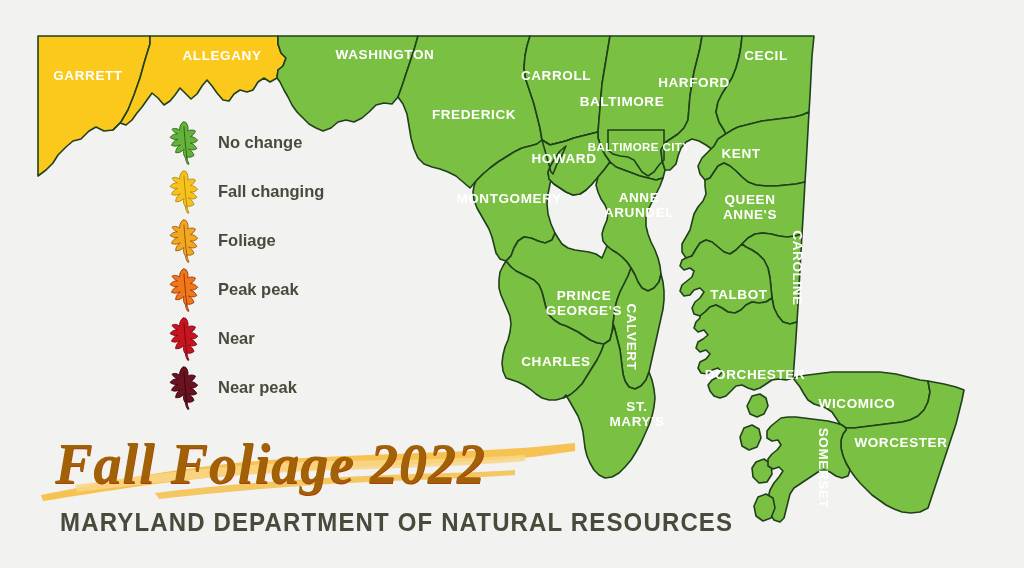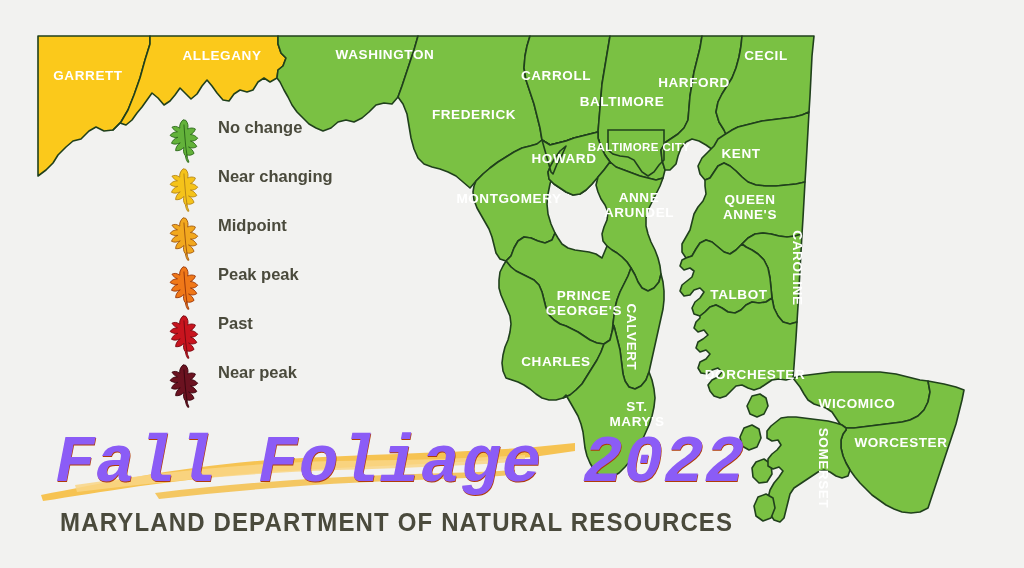--- a/index.html
+++ b/index.html
@@ -52,21 +52,21 @@
 
   
   #legend {
     position: absolute;
     left: 160px;
     top: 118px;
     width: 190px;
   }
   .legend-row {
     display: flex;
-    align-items: flex-start;
+    align-items: center;
     height: 49px;
   }
   .legend-leaf {
     width: 46px;
     height: 46px;
     flex: 0 0 46px;
     display: block;
   }
   .legend-label {
     margin-left: 12px;
@@ -91,25 +91,25 @@
     top: 10px;
     width: 545px;
     height: 70px;
   }
   #title-script {
     position: absolute;
     left: 0;
     top: 0;
     width: 520px;
     height: 78px;
-    font-family: Liberation Mono, monospace;
+    font-family: Liberation Serif, serif;
     font-style: italic;
     font-weight: bold;
-    font-size: 66px;
-    color: #8b5cf6;
+    font-size: 56px;
+    color: #a16207;
     line-height: 78px;
     white-space: nowrap;
     letter-spacing: 1px;
     text-shadow: 0.5px 0.5px 0 #b03c08;
   }
   #title-sub {
     position: absolute;
     left: 5px;
     top: 83px;
     font-family: "Liberation Sans Narrow", "Liberation Sans", sans-serif;
@@ -219,42 +219,42 @@
           <path d="M50,4 C44,10 42,16 43,22 C37,18 31,17 26,20 C29,25 33,28 38,30 C31,30 25,33 22,38 C27,42 33,43 39,42 C32,44 27,49 25,55 C31,58 38,57 44,54 C38,58 34,64 34,71 C41,72 47,69 52,64 C50,70 51,77 55,82 L57,90 L60,96 L63,96 L60,88 L58,80 C63,82 69,81 74,77 C72,71 68,66 62,63 C68,66 75,66 80,62 C77,56 72,52 66,50 C72,51 78,49 82,44 C78,39 72,36 66,36 C71,34 75,30 77,24 C72,21 66,21 60,24 C62,18 61,11 56,5 Z" fill="#63b23a" stroke="#2f6b1c" stroke-width="2" stroke-linejoin="round"></path>
           <path d="M52,14 L54,40 L56,62 L59,84" fill="none" stroke="#2f6b1c" stroke-width="2.2"></path>
         </svg>
         <span class="legend-label">No change</span>
       </div>
       <div class="legend-row">
         <svg class="legend-leaf" viewBox="0 0 100 100">
           <path d="M50,4 C44,10 42,16 43,22 C37,18 31,17 26,20 C29,25 33,28 38,30 C31,30 25,33 22,38 C27,42 33,43 39,42 C32,44 27,49 25,55 C31,58 38,57 44,54 C38,58 34,64 34,71 C41,72 47,69 52,64 C50,70 51,77 55,82 L57,90 L60,96 L63,96 L60,88 L58,80 C63,82 69,81 74,77 C72,71 68,66 62,63 C68,66 75,66 80,62 C77,56 72,52 66,50 C72,51 78,49 82,44 C78,39 72,36 66,36 C71,34 75,30 77,24 C72,21 66,21 60,24 C62,18 61,11 56,5 Z" fill="#f5c31a" stroke="#b8881a" stroke-width="2" stroke-linejoin="round"></path>
           <path d="M52,14 L54,40 L56,62 L59,84" fill="none" stroke="#b8881a" stroke-width="2.2"></path>
         </svg>
-        <span class="legend-label">Near changing</span>
+        <span class="legend-label">Fall changing</span>
       </div>
       <div class="legend-row">
         <svg class="legend-leaf" viewBox="0 0 100 100">
           <path d="M50,4 C44,10 42,16 43,22 C37,18 31,17 26,20 C29,25 33,28 38,30 C31,30 25,33 22,38 C27,42 33,43 39,42 C32,44 27,49 25,55 C31,58 38,57 44,54 C38,58 34,64 34,71 C41,72 47,69 52,64 C50,70 51,77 55,82 L57,90 L60,96 L63,96 L60,88 L58,80 C63,82 69,81 74,77 C72,71 68,66 62,63 C68,66 75,66 80,62 C77,56 72,52 66,50 C72,51 78,49 82,44 C78,39 72,36 66,36 C71,34 75,30 77,24 C72,21 66,21 60,24 C62,18 61,11 56,5 Z" fill="#f2a81e" stroke="#a45c12" stroke-width="2" stroke-linejoin="round"></path>
           <path d="M52,14 L54,40 L56,62 L59,84" fill="none" stroke="#a45c12" stroke-width="2.2"></path>
         </svg>
-        <span class="legend-label">Midpoint</span>
+        <span class="legend-label">Foliage</span>
       </div>
       <div class="legend-row">
         <svg class="legend-leaf" viewBox="0 0 100 100">
           <path d="M50,4 C44,10 42,16 43,22 C37,18 31,17 26,20 C29,25 33,28 38,30 C31,30 25,33 22,38 C27,42 33,43 39,42 C32,44 27,49 25,55 C31,58 38,57 44,54 C38,58 34,64 34,71 C41,72 47,69 52,64 C50,70 51,77 55,82 L57,90 L60,96 L63,96 L60,88 L58,80 C63,82 69,81 74,77 C72,71 68,66 62,63 C68,66 75,66 80,62 C77,56 72,52 66,50 C72,51 78,49 82,44 C78,39 72,36 66,36 C71,34 75,30 77,24 C72,21 66,21 60,24 C62,18 61,11 56,5 Z" fill="#f07818" stroke="#9c3a0c" stroke-width="2" stroke-linejoin="round"></path>
           <path d="M52,14 L54,40 L56,62 L59,84" fill="none" stroke="#9c3a0c" stroke-width="2.2"></path>
         </svg>
         <span class="legend-label">Peak peak</span>
       </div>
       <div class="legend-row">
         <svg class="legend-leaf" viewBox="0 0 100 100">
           <path d="M50,4 C44,10 42,16 43,22 C37,18 31,17 26,20 C29,25 33,28 38,30 C31,30 25,33 22,38 C27,42 33,43 39,42 C32,44 27,49 25,55 C31,58 38,57 44,54 C38,58 34,64 34,71 C41,72 47,69 52,64 C50,70 51,77 55,82 L57,90 L60,96 L63,96 L60,88 L58,80 C63,82 69,81 74,77 C72,71 68,66 62,63 C68,66 75,66 80,62 C77,56 72,52 66,50 C72,51 78,49 82,44 C78,39 72,36 66,36 C71,34 75,30 77,24 C72,21 66,21 60,24 C62,18 61,11 56,5 Z" fill="#c8141e" stroke="#7a0a12" stroke-width="2" stroke-linejoin="round"></path>
           <path d="M52,14 L54,40 L56,62 L59,84" fill="none" stroke="#7a0a12" stroke-width="2.2"></path>
         </svg>
-        <span class="legend-label">Past</span>
+        <span class="legend-label">Near</span>
       </div>
       <div class="legend-row">
         <svg class="legend-leaf" viewBox="0 0 100 100">
           <path d="M50,4 C44,10 42,16 43,22 C37,18 31,17 26,20 C29,25 33,28 38,30 C31,30 25,33 22,38 C27,42 33,43 39,42 C32,44 27,49 25,55 C31,58 38,57 44,54 C38,58 34,64 34,71 C41,72 47,69 52,64 C50,70 51,77 55,82 L57,90 L60,96 L63,96 L60,88 L58,80 C63,82 69,81 74,77 C72,71 68,66 62,63 C68,66 75,66 80,62 C77,56 72,52 66,50 C72,51 78,49 82,44 C78,39 72,36 66,36 C71,34 75,30 77,24 C72,21 66,21 60,24 C62,18 61,11 56,5 Z" fill="#6b1220" stroke="#3d0710" stroke-width="2" stroke-linejoin="round"></path>
           <path d="M52,14 L54,40 L56,62 L59,84" fill="none" stroke="#3d0710" stroke-width="2.2"></path>
         </svg>
         <span class="legend-label">Near peak</span>
       </div>
     </div>
 

